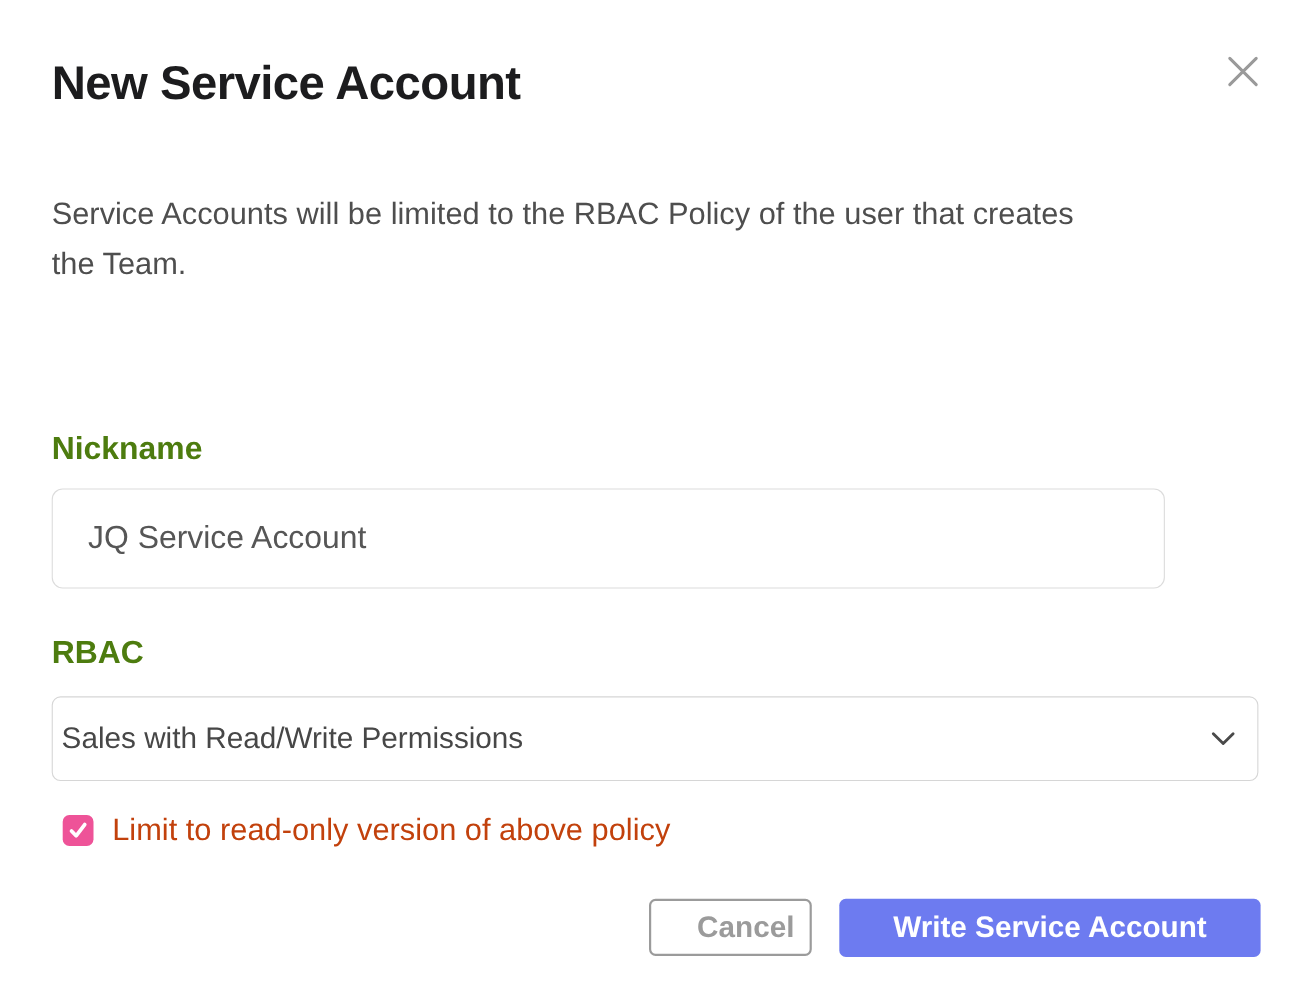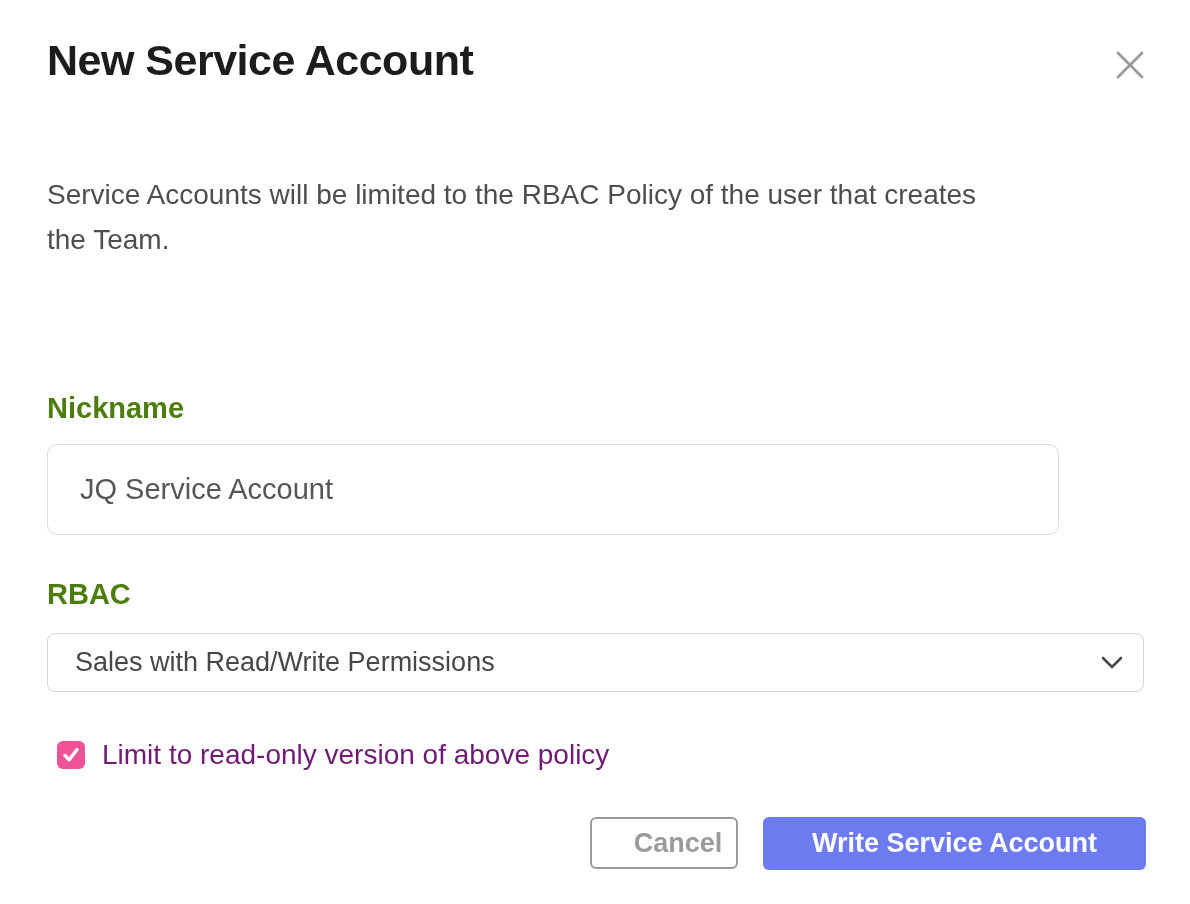--- a/index.html
+++ b/index.html
@@ -6,21 +6,21 @@
   html, body { background: #ffffff; }
   body {
     width: 1190px; height: 904px;
     font-family: "Liberation Sans", sans-serif;
     position: relative;
     overflow: hidden;
   }
   .modal { position: absolute; inset: 0; background: #ffffff; }
 
   .modal-title {
-    position: absolute; left: 47px; top: 36px;
+    position: absolute; left: 47px; top: 52px;
     font-size: 43px; font-weight: 700; color: #1c1c1e;
     letter-spacing: -0.5px; white-space: nowrap;
   }
 
   .close-btn {
     position: absolute; left: 1110px; top: 45px;
     width: 40px; height: 40px;
     background: none; border: none; cursor: pointer;
     display: flex; align-items: center; justify-content: center;
   }
@@ -42,25 +42,25 @@
     width: 1012px; height: 91px;
     border: 1px solid #dcdcdc; border-radius: 10px;
     padding-left: 32px;
     font-family: "Liberation Sans", sans-serif;
     font-size: 29px; color: #565656;
     outline: none; background: #ffffff;
   }
 
   .select-box {
     position: absolute; left: 47px; top: 633px;
-    width: 1097px; height: 59px;
+    width: 1097px; height: 77px;
     border: 1px solid #d6d6d6; border-radius: 8px;
     background: #ffffff; cursor: pointer;
     display: flex; align-items: center;
-    padding-left: 27px;
+    padding-left: 8px;
   }
   .select-box .select-value {
     font-size: 27px; color: #474747; white-space: nowrap;
   }
   .select-box .chevron {
     position: absolute; right: 20px; top: 50%;
     transform: translateY(-50%);
     display: flex;
   }
 
@@ -68,21 +68,21 @@
     position: absolute; left: 57px; top: 739px;
     display: flex; align-items: center;
   }
   .checkbox {
     width: 28px; height: 28px; border-radius: 6px;
     background: #ee5398; cursor: pointer;
     display: flex; align-items: center; justify-content: center;
     flex: none;
   }
   .checkbox-label {
-    margin-left: 17px; font-size: 28px; color: #701a75;
+    margin-left: 17px; font-size: 28px; color: #c2410c;
     cursor: pointer; white-space: nowrap;
   }
 
   .btn-row { position: absolute; left: 0; top: 817px; width: 1190px; height: 53px; }
   .btn {
     position: absolute; border-radius: 6px; cursor: pointer;
     font-family: "Liberation Sans", sans-serif;
     font-weight: 700; font-size: 27px;
     display: flex; align-items: center; justify-content: center;
   }

